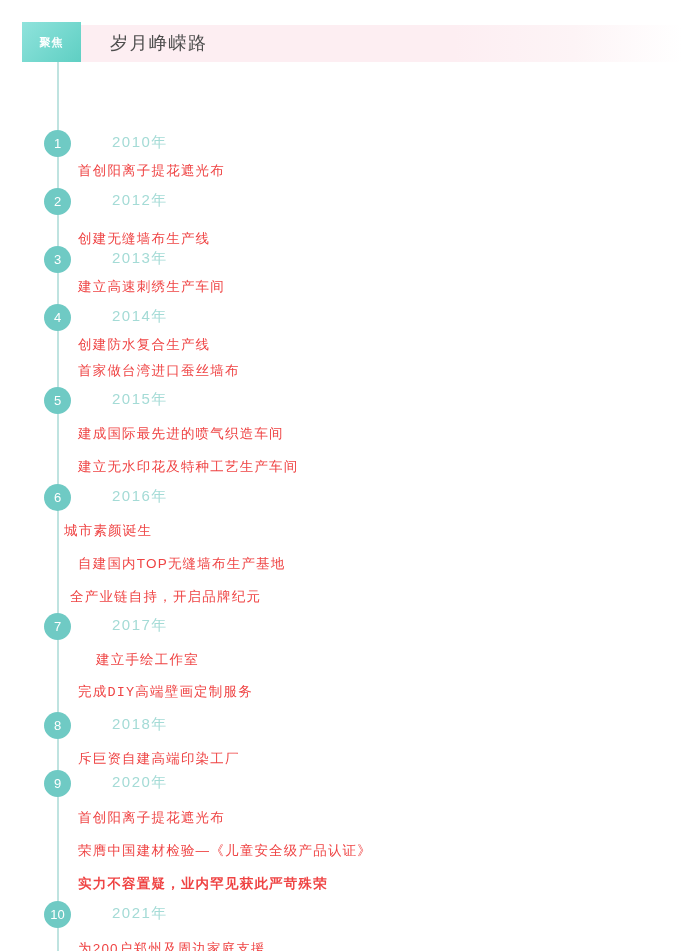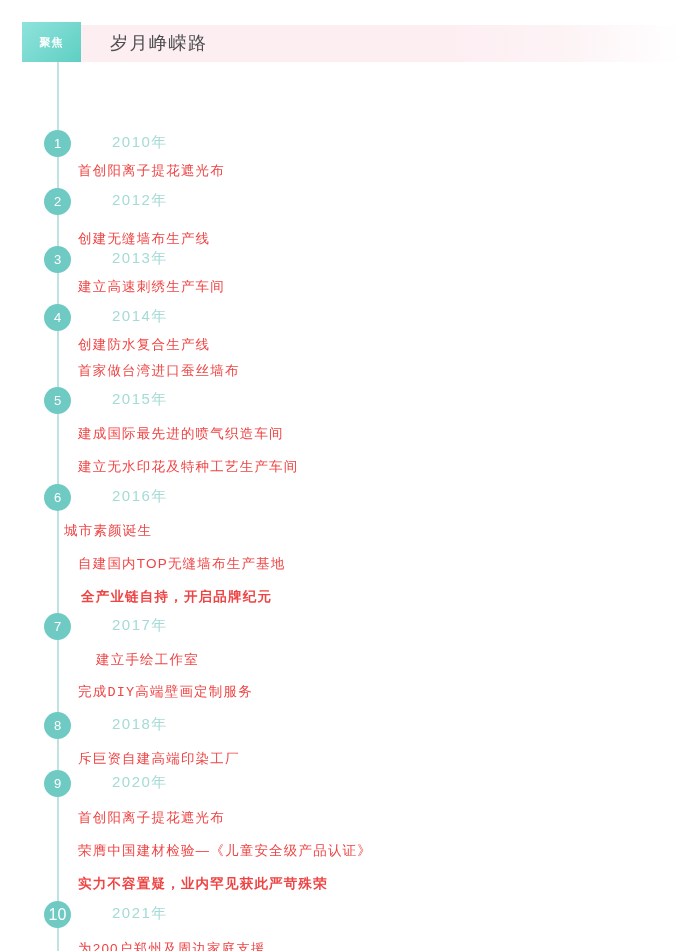--- a/index.html
+++ b/index.html
@@ -95,21 +95,21 @@
     background: #6fcac4;
     color: #ffffff;
     font-size: 13px;
     line-height: 27px;
     text-align: center;
     font-family: "Liberation Sans", "DejaVu Sans", sans-serif;
     letter-spacing: 0;
     z-index: 2;
   }
   .marker.wide {
-    font-size: 16px;
+    font-size: 13px;
   }
   .entry-year {
     position: absolute;
     left: 112px;
     top: 2px;
     font-size: 15px;
     color: #a4dbd6;
     letter-spacing: 1.5px;
     line-height: 20px;
   }
@@ -171,21 +171,21 @@
         <div class="entry-line" style="position: absolute; left: 78px; top: 364px;">建成国际最先进的喷气织造车间</div>
         <div class="entry-line" style="position: absolute; left: 78px; top: 397px;">建立无水印花及特种工艺生产车间</div>
       </div>
       <div class="entry">
         <div class="entry-head" style="position: absolute; left: 0px; top: 422px; width: 100%;">
           <div class="marker">6</div>
           <div class="entry-year">2016年</div>
         </div>
         <div class="entry-line" style="position: absolute; left: 64px; top: 461px;">城市素颜诞生</div>
         <div class="entry-line" style="position: absolute; left: 78px; top: 494px;">自建国内TOP无缝墙布生产基地</div>
-        <div class="entry-line" style="position: absolute; left: 81px; top: 527px; font-weight: bold;">全产业链自持，开启品牌纪元</div>
+        <div class="entry-line" style="position: absolute; left: 70px; top: 527px;">全产业链自持，开启品牌纪元</div>
       </div>
       <div class="entry">
         <div class="entry-head" style="position: absolute; left: 0px; top: 551px; width: 100%;">
           <div class="marker">7</div>
           <div class="entry-year">2017年</div>
         </div>
         <div class="entry-line" style="position: absolute; left: 78px; top: 590px; margin-left: 18px;">建立手绘工作室</div>
         <div class="entry-line" style="position: absolute; left: 78px; top: 623px; font-family: Liberation Mono, monospace;">完成DIY高端壁画定制服务</div>
       </div>
       <div class="entry">

